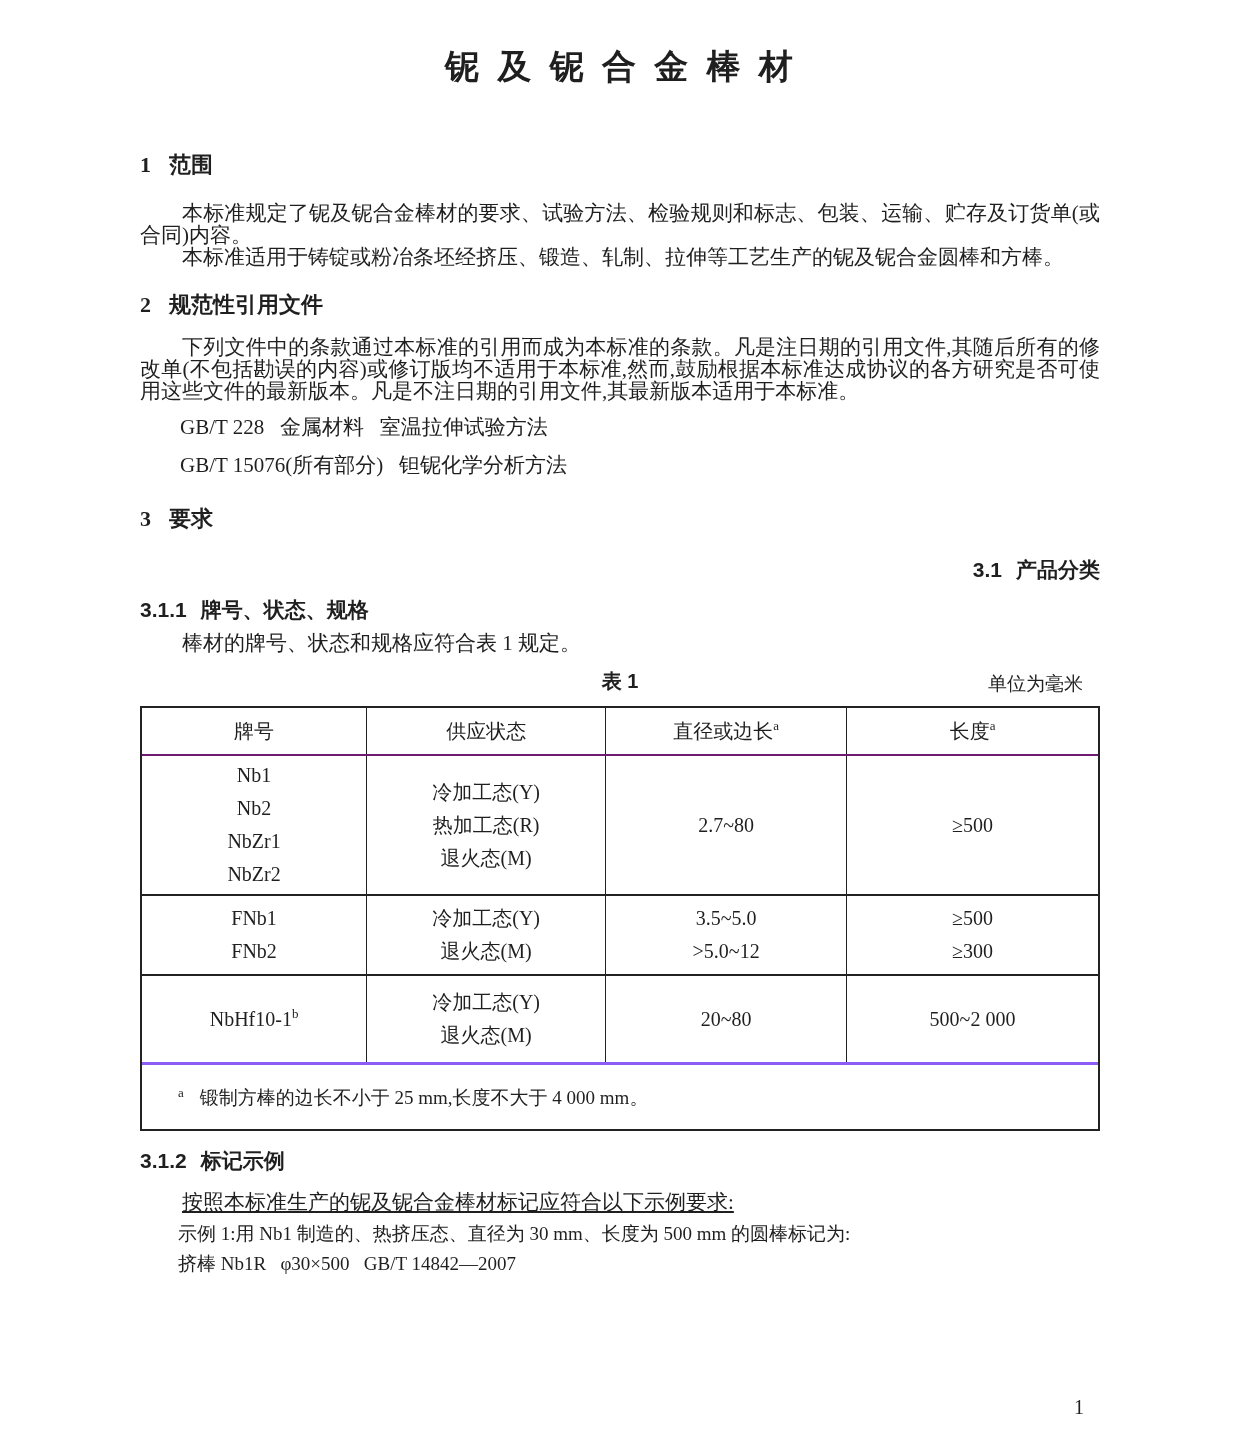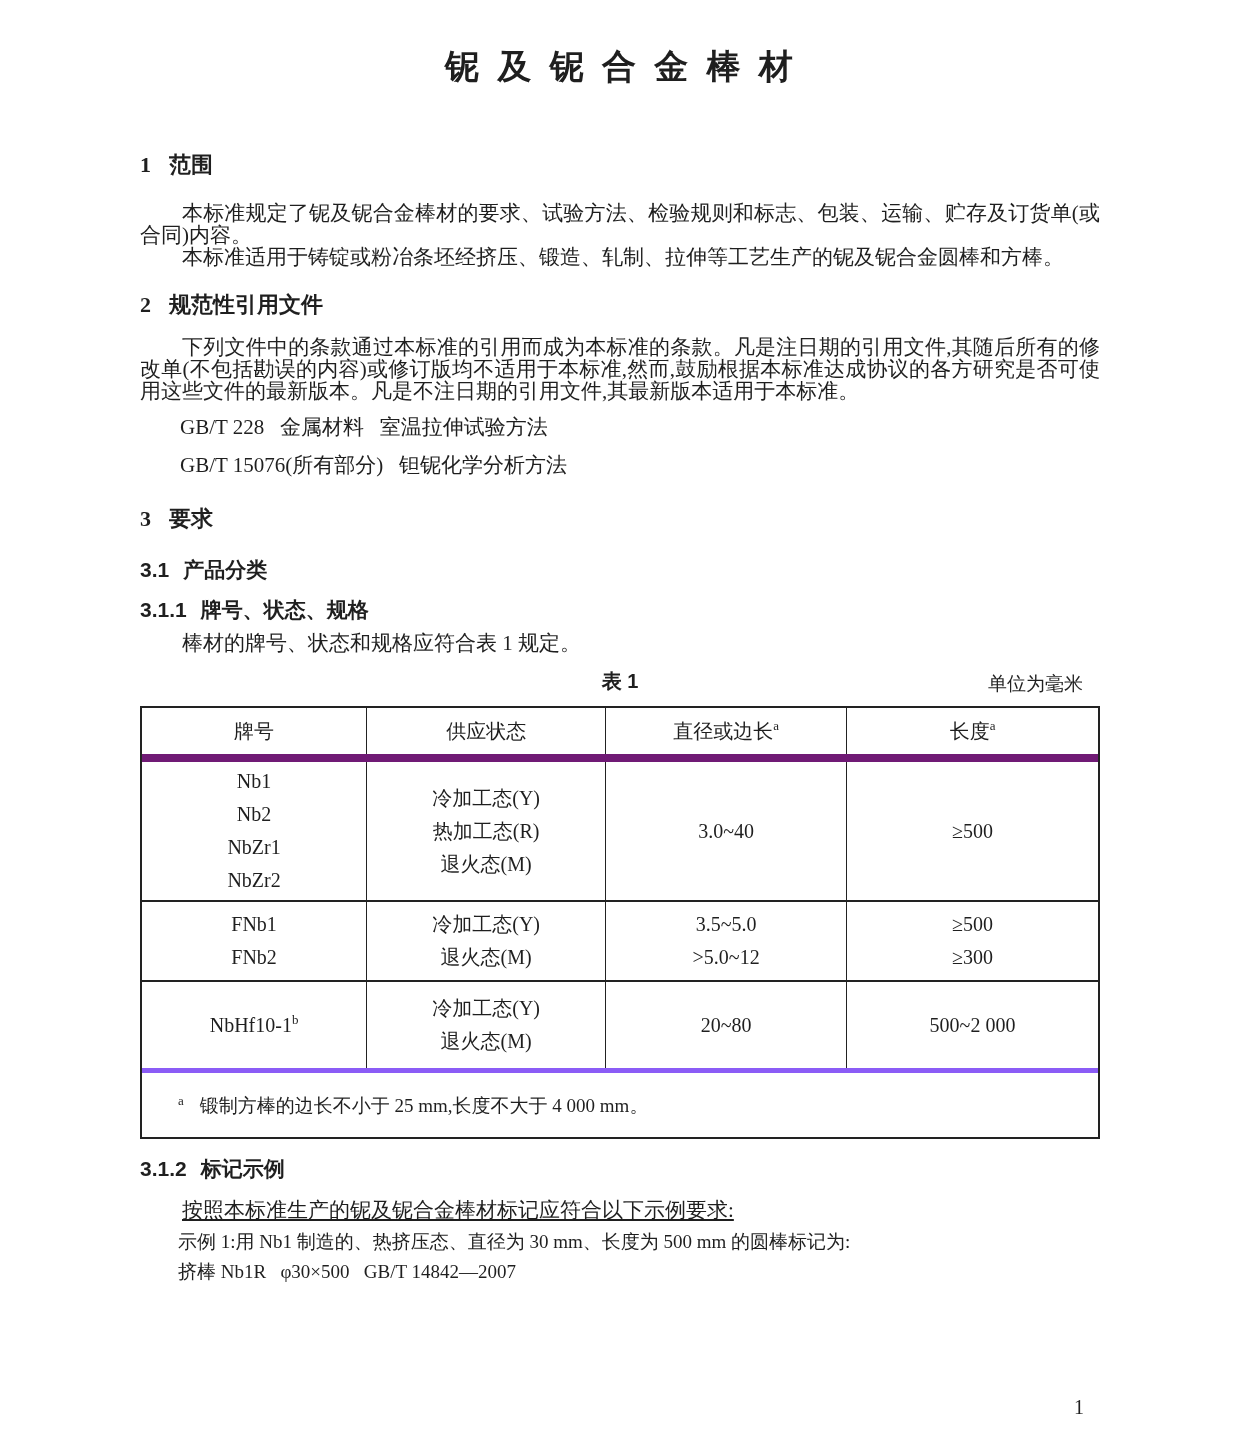--- a/index.html
+++ b/index.html
@@ -72,29 +72,29 @@
   th, td {
     border: 1px solid #222;
     text-align: center;
     vertical-align: middle;
     font-size: 20px;
     font-weight: normal;
     white-space: pre-line;
     line-height: 33px;
     padding: 2px 4px;
   }
-  th { height: 42px; border-top: none; border-bottom: 8px solid #701a75; }
+  th { height: 42px; border-top: none; border-bottom: 2px solid #701a75; }
   th:first-child, td:first-child { border-left: none; }
   th:last-child, td:last-child { border-right: none; }
   tr.row-a td { height: 134px; border-bottom: 2px solid #222; }
   tr.row-b td { height: 74px; border-bottom: 2px solid #222; }
   tr.row-c td { height: 82px; border-bottom: none; }
   sup.mark { font-size: 13px; vertical-align: super; line-height: 0; }
   .footnotes {
-    border-top: 5px solid #8b5cf6;
+    border-top: 3px solid #8b5cf6;
     padding: 14px 10px 12px 36px;
     font-size: 19px;
   }
   .fn { margin: 6px 0 16px 0; }
   .fn:last-child { margin-bottom: 6px; }
   .fn sup.mark { margin-right: 16px; }
   .examples {
     padding-left: 38px;
     font-size: 19px;
     line-height: 30px;
@@ -124,21 +124,21 @@
 </h2>
 <p class="body-p" style="margin-top:16px;">下列文件中的条款通过本标准的引用而成为本标准的条款。凡是注日期的引用文件,其随后所有的修改单(不包括勘误的内容)或修订版均不适用于本标准,然而,鼓励根据本标准达成协议的各方研究是否可使用这些文件的最新版本。凡是不注日期的引用文件,其最新版本适用于本标准。</p>
 <div class="refs">
   <div class="ref-line">GB/T 228   金属材料   室温拉伸试验方法</div>
   <div class="ref-line">GB/T 15076(所有部分)   钽铌化学分析方法</div>
 </div>
 
 <h2 class="sec-h" style="margin-top:20px;">
   <span class="sec-num">3</span><span>要求</span>
 </h2>
-<h3 class="sub-h" style="margin-top:22px;">
+<h3 class="sub-h" style="margin-top:22px;text-align:right;">
   <span class="sec-num">3.1</span><span>产品分类</span>
 </h3>
 <h3 class="sub-h" style="margin-top:12px;">
   <span class="sec-num">3.1.1</span><span>牌号、状态、规格</span>
 </h3>
 <p class="body-p" style="margin-top:8px;">棒材的牌号、状态和规格应符合表 1 规定。</p>
 
 <div class="caption-row">
   <div class="tbl-caption">表 1</div>
   <div class="tbl-unit">单位为毫米</div>
@@ -160,21 +160,21 @@
       <th><span>长度</span><sup class="mark">a</sup></th>
     </tr>
     <tr class="row-a">
       <td><span>Nb1
 Nb2
 NbZr1
 NbZr2</span><sup class="mark"></sup></td>
       <td>冷加工态(Y)
 热加工态(R)
 退火态(M)</td>
-      <td>3.0~40</td>
+      <td>2.7~80</td>
       <td>≥500</td>
     </tr>
     <tr class="row-b">
       <td><span>FNb1
 FNb2</span><sup class="mark"></sup></td>
       <td>冷加工态(Y)
 退火态(M)</td>
       <td>3.5~5.0
 &gt;5.0~12</td>
       <td>≥500

